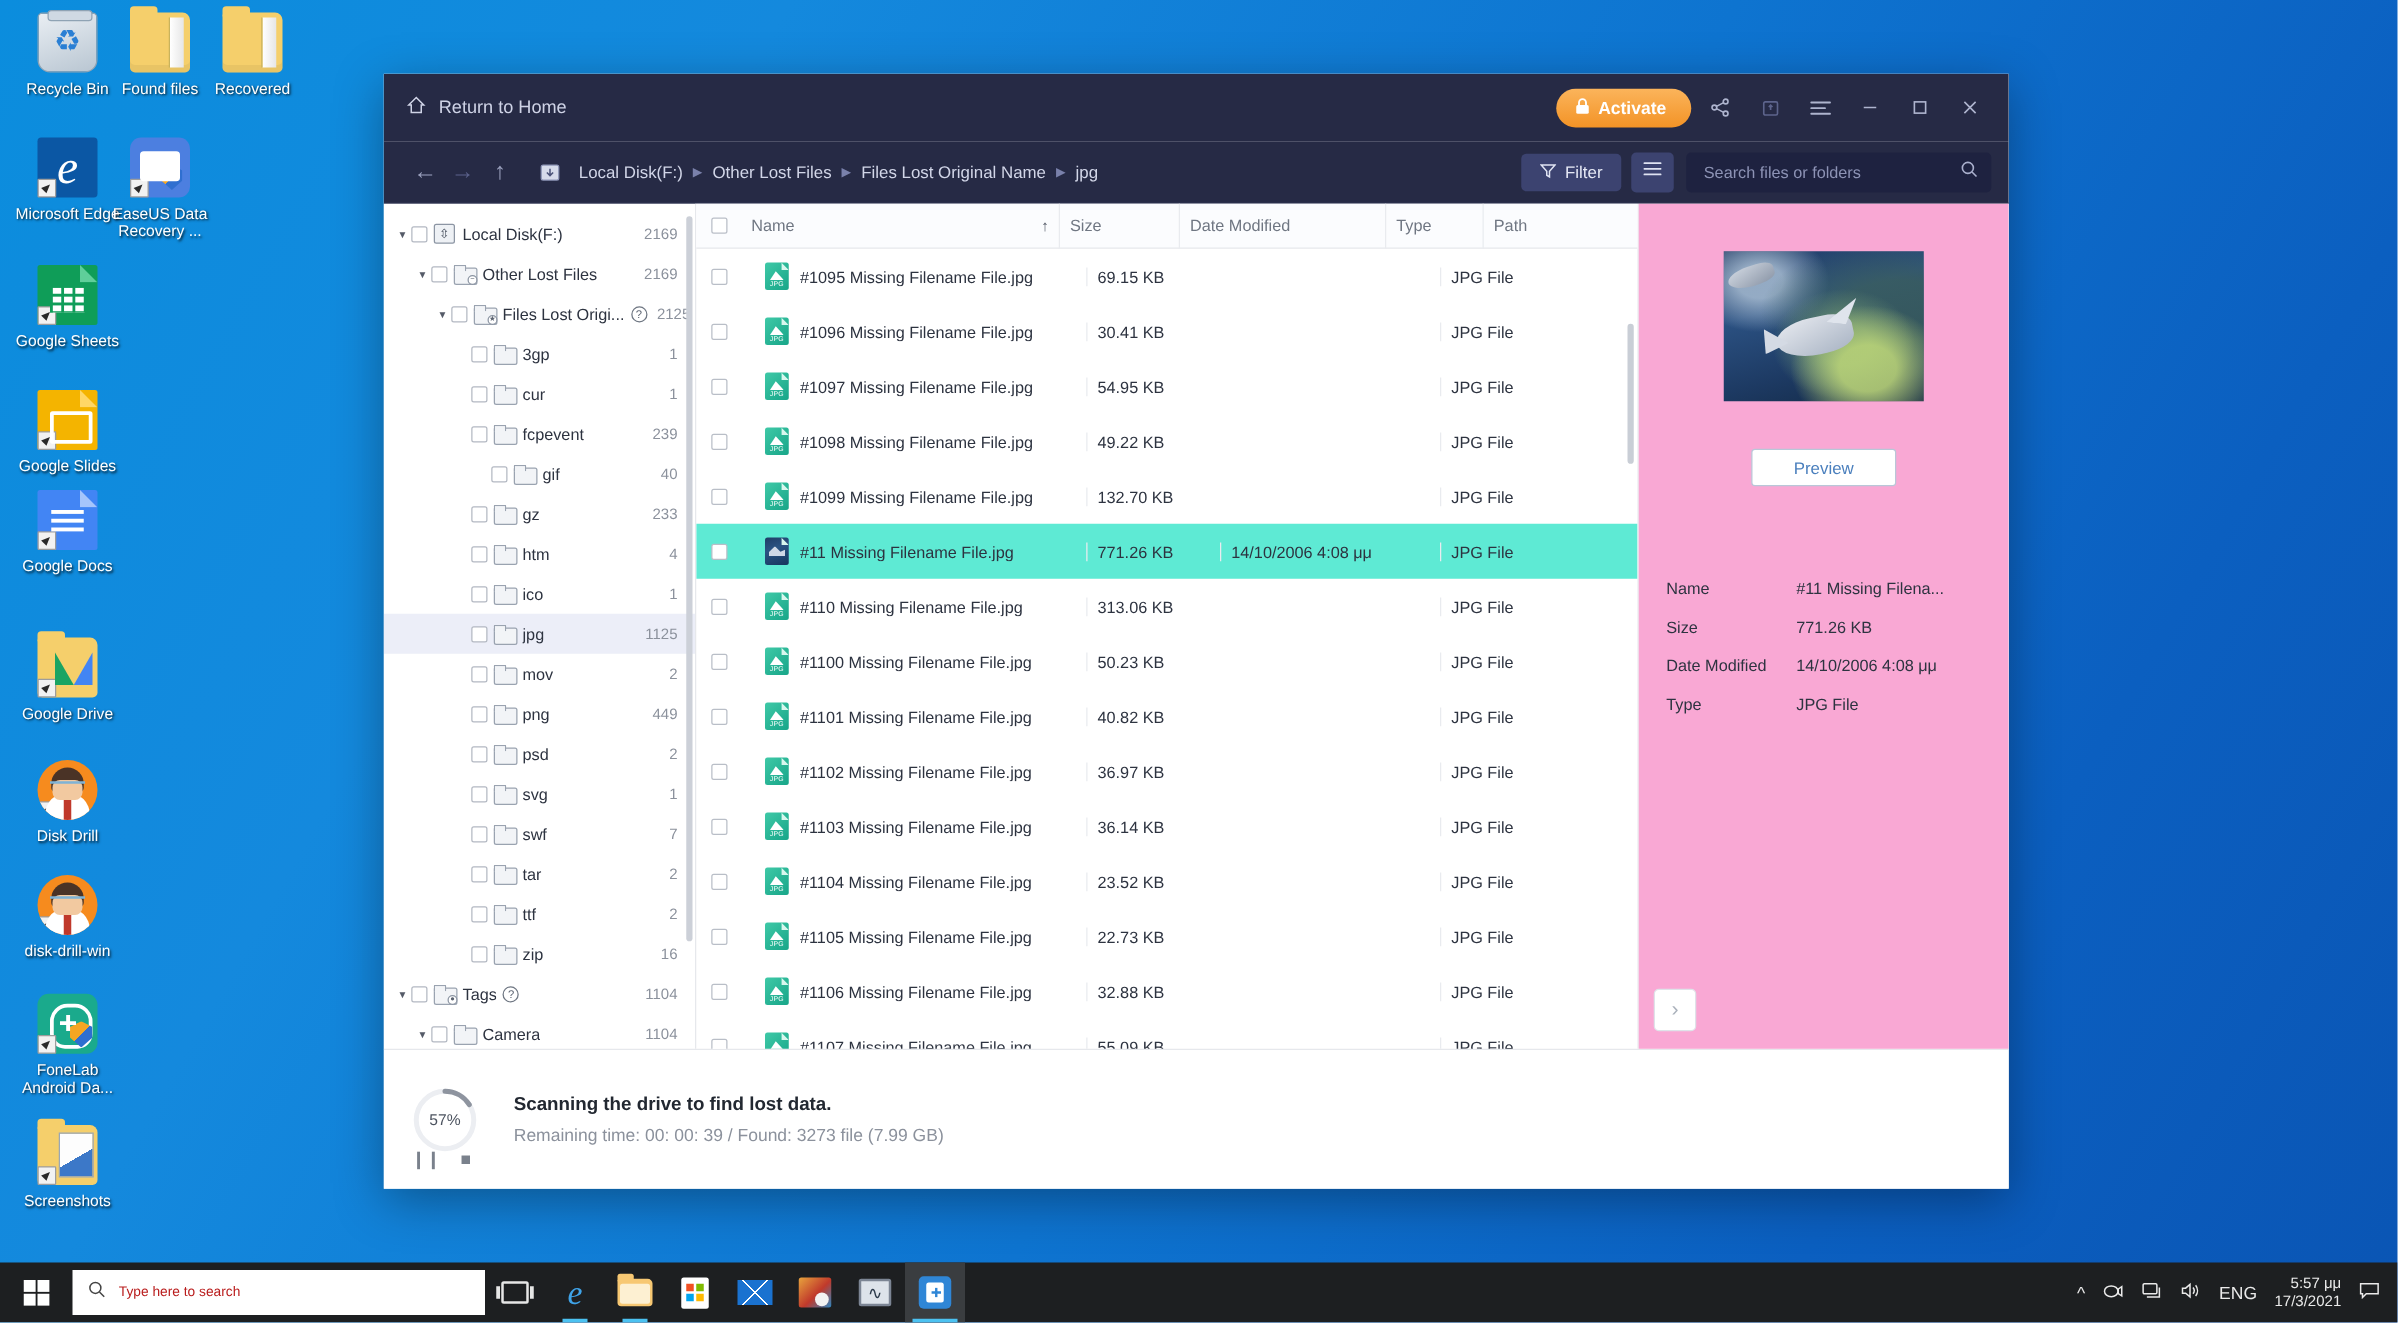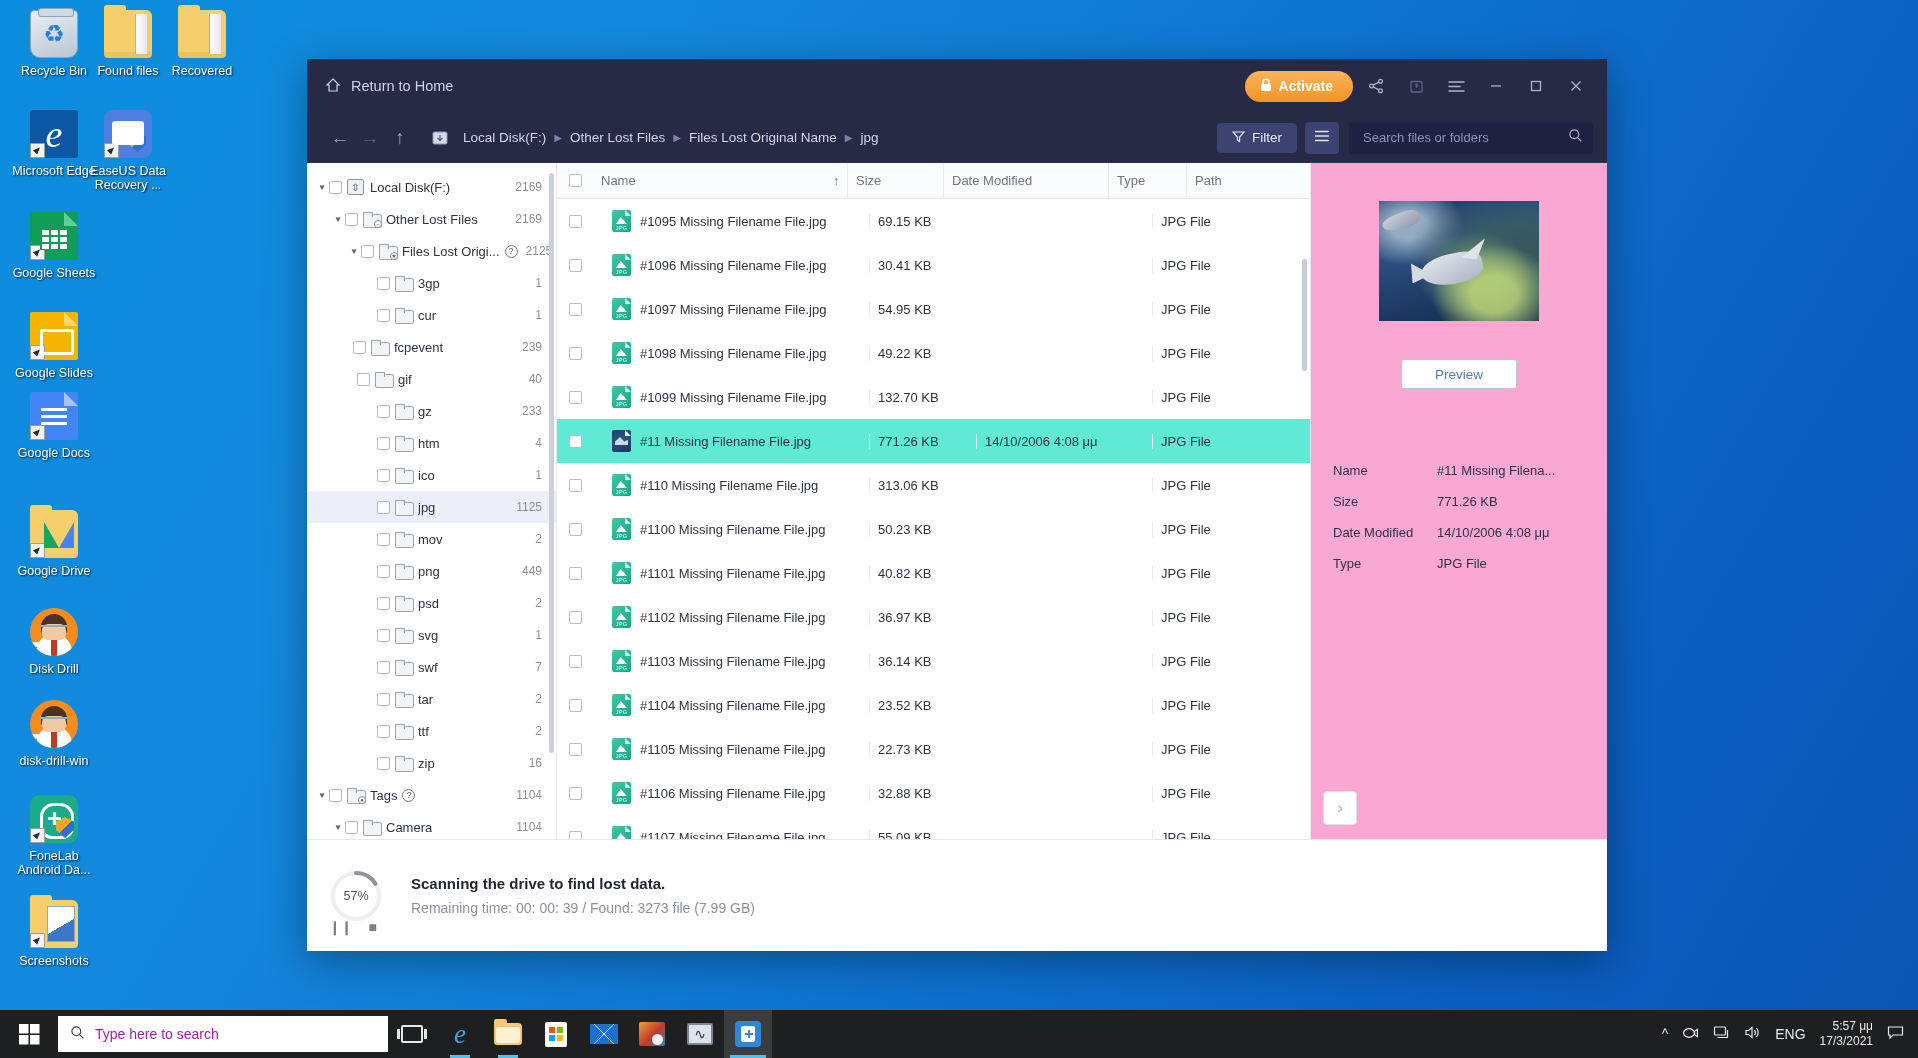--- a/index.html
+++ b/index.html
@@ -363,21 +363,21 @@
   .winlogo { width:21px; height:21px;
     background:
       linear-gradient(#fff,#fff) 0 0/9.5px 9.5px no-repeat,
       linear-gradient(#fff,#fff) 11.5px 0/9.5px 9.5px no-repeat,
       linear-gradient(#fff,#fff) 0 11.5px/9.5px 9.5px no-repeat,
       linear-gradient(#fff,#fff) 11.5px 11.5px/9.5px 9.5px no-repeat; }
   .tsearch {
     width:330px; height:36px; background:#fff; display:flex; align-items:center;
     padding:0 12px; gap:10px; cursor:text;
   }
-  .tsearch .t { font-size:14px; color:#a21caf; }
+  .tsearch .t { font-size:11px; color:#b91c1c; }
   .tb-app { width:48px; height:48px; display:flex; align-items:center; justify-content:center;
             position:relative; cursor:pointer; }
   .tb-app.active { background:#3a3d40; }
   .tb-app.active::after {
     content:""; position:absolute; left:6px; right:6px; bottom:0; height:3px; background:#4cc2f1;
   }
   .tb-app.running::after {
     content:""; position:absolute; left:14px; right:14px; bottom:0; height:3px; background:#4cc2f1;
   }
   .tray { margin-left:auto; display:flex; align-items:center; gap:14px; padding-right:14px; color:#eaeaea; }
@@ -653,29 +653,29 @@
             <span class="tcount">1</span>
           </div>
           <div class="tree-row" style="padding-left: 56px;">
             <span class="tw"></span>
             <span class="tcb"></span>
             <span class="tfolder"></span>
             <span class="tlabel" style="flex: 0 0 auto; max-width: 135px;">cur</span>
             <span style="flex: 1 1 0%;"></span>
             <span class="tcount">1</span>
           </div>
-          <div class="tree-row" style="padding-left: 32px; justify-content: flex-end;">
+          <div class="tree-row" style="padding-left: 56px; justify-content: flex-end;">
             <span class="tw"></span>
             <span class="tcb"></span>
             <span class="tfolder"></span>
             <span class="tlabel" style="flex: 0 0 auto; max-width: 135px;">fcpevent</span>
             <span style="flex: 1 1 0%;"></span>
             <span class="tcount">239</span>
           </div>
-          <div class="tree-row" style="padding-left: 36px;">
+          <div class="tree-row" style="padding-left: 72px;">
             <span class="tw"></span>
             <span class="tcb"></span>
             <span class="tfolder"></span>
             <span class="tlabel" style="flex: 0 0 auto; max-width: 135px;">gif</span>
             <span style="flex: 1 1 0%;"></span>
             <span class="tcount">40</span>
           </div>
           <div class="tree-row" style="padding-left: 56px;">
             <span class="tw"></span>
             <span class="tcb"></span>

